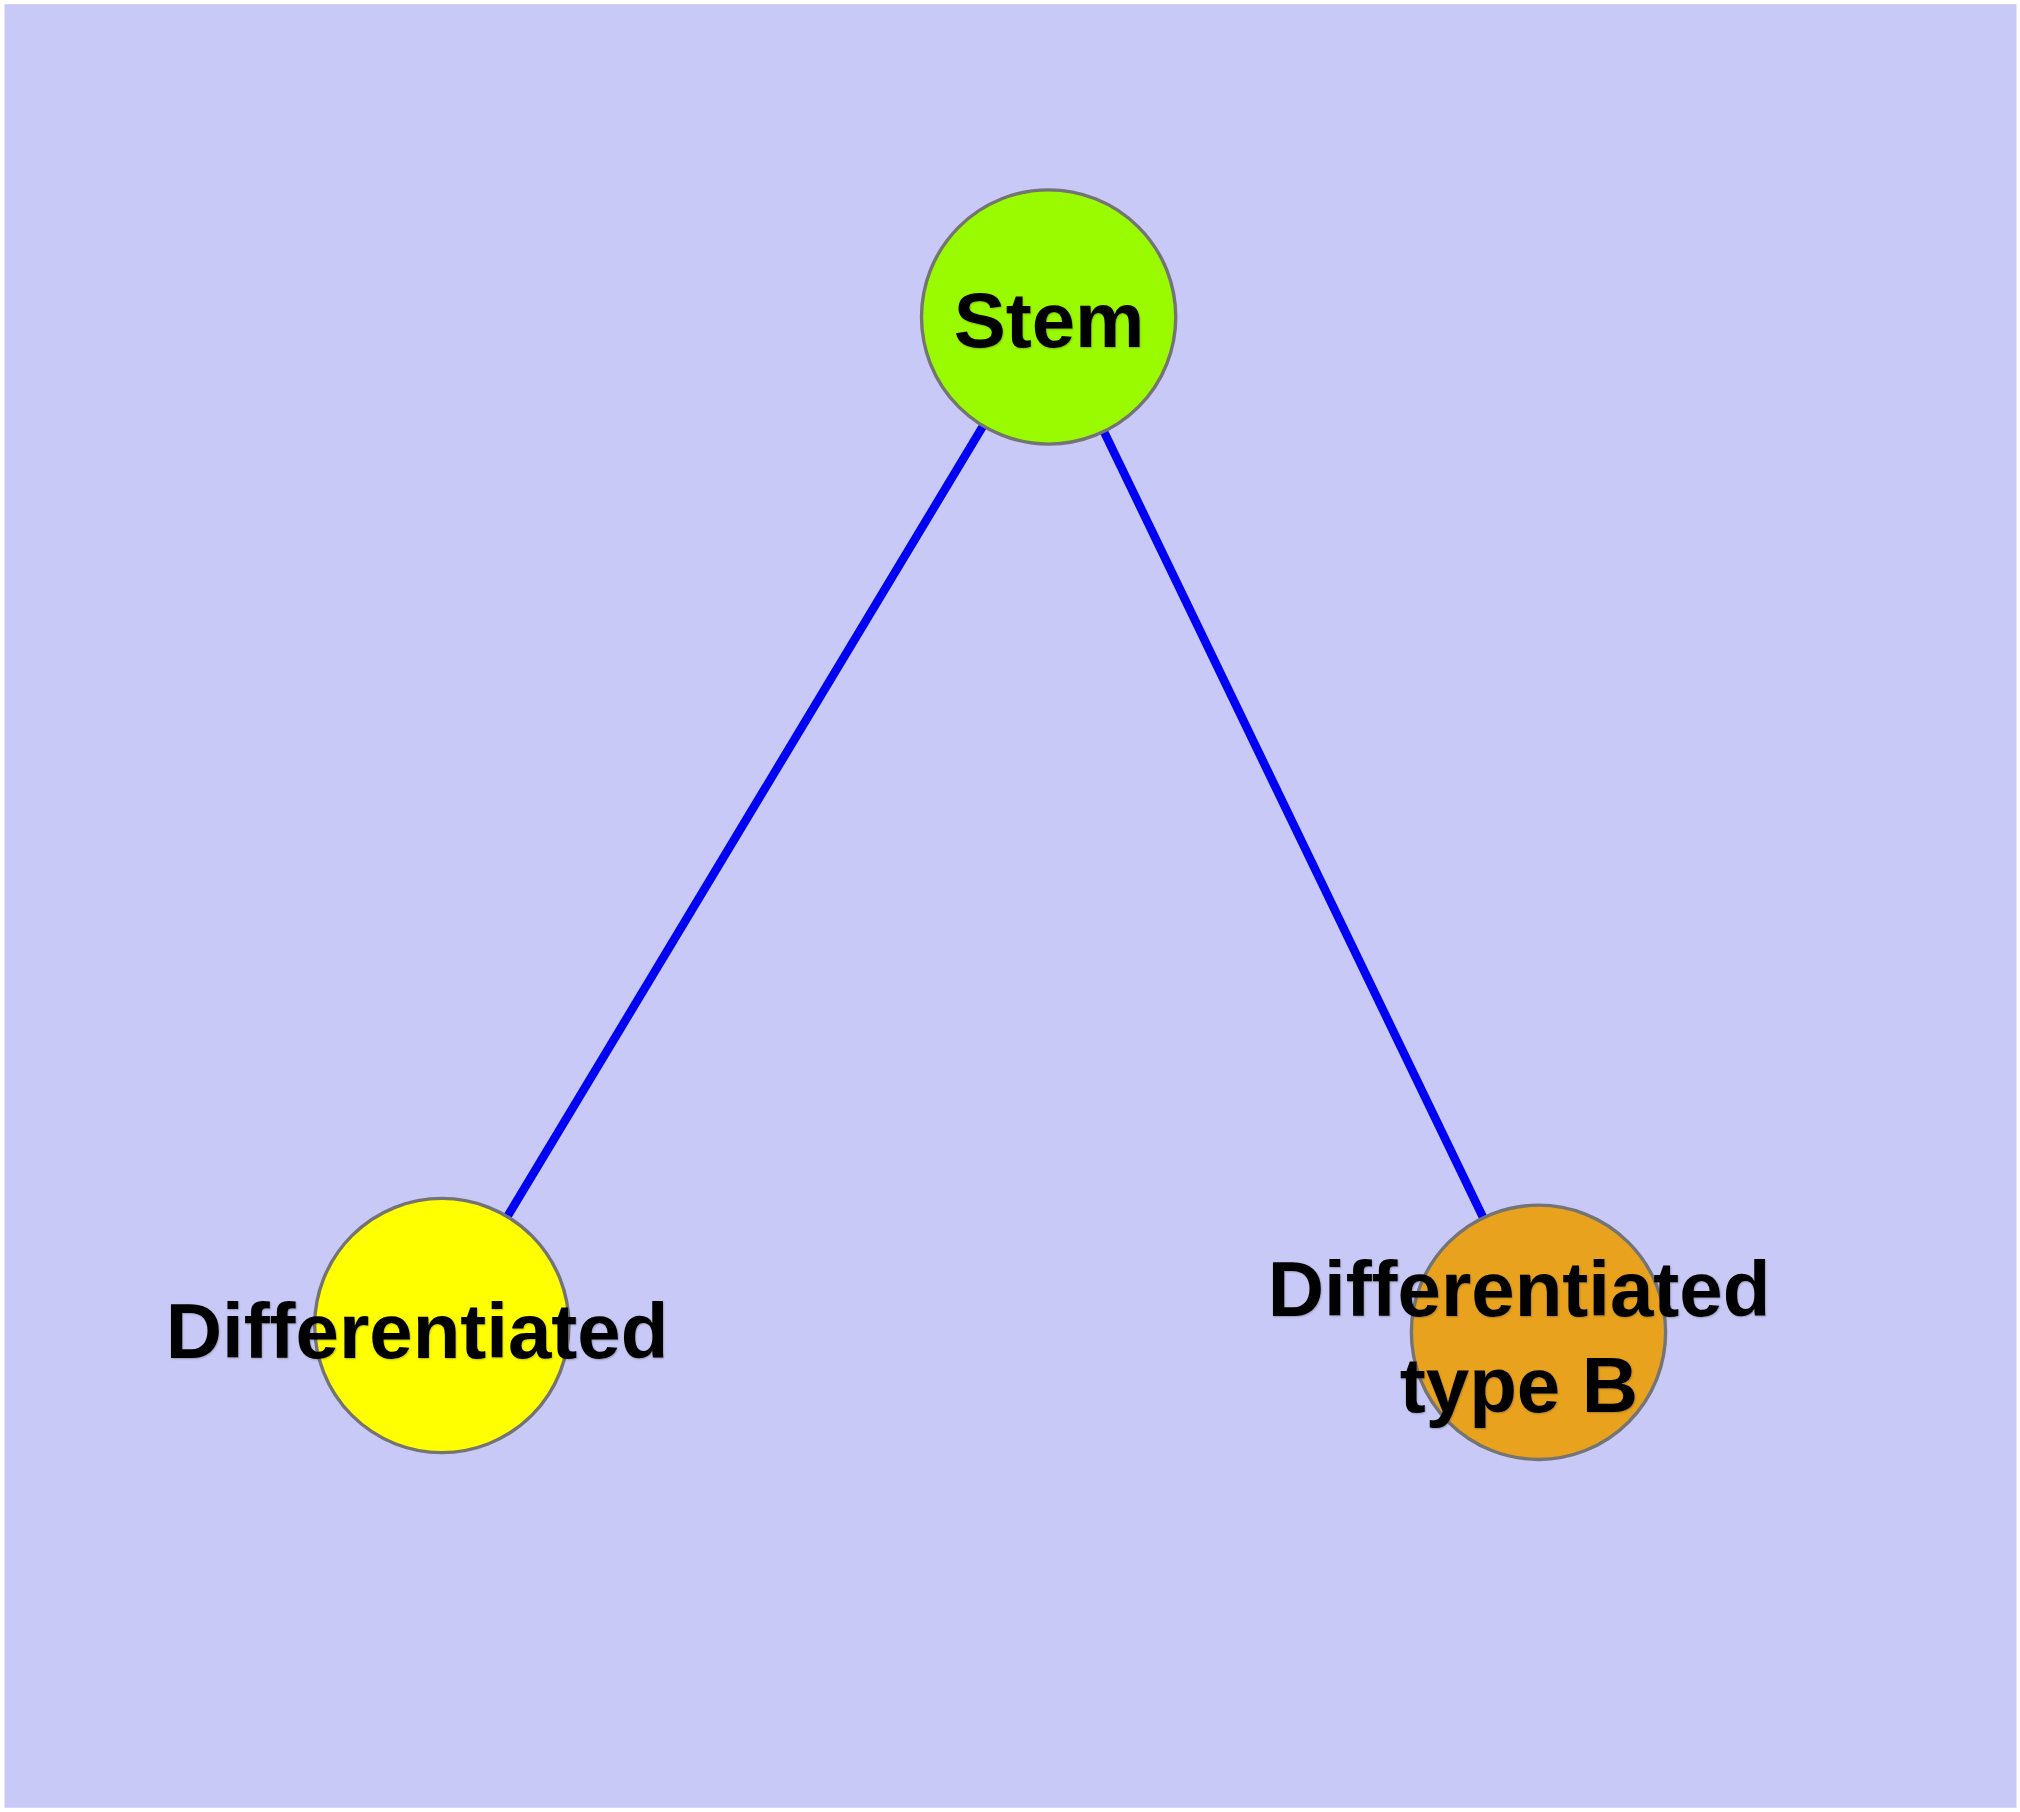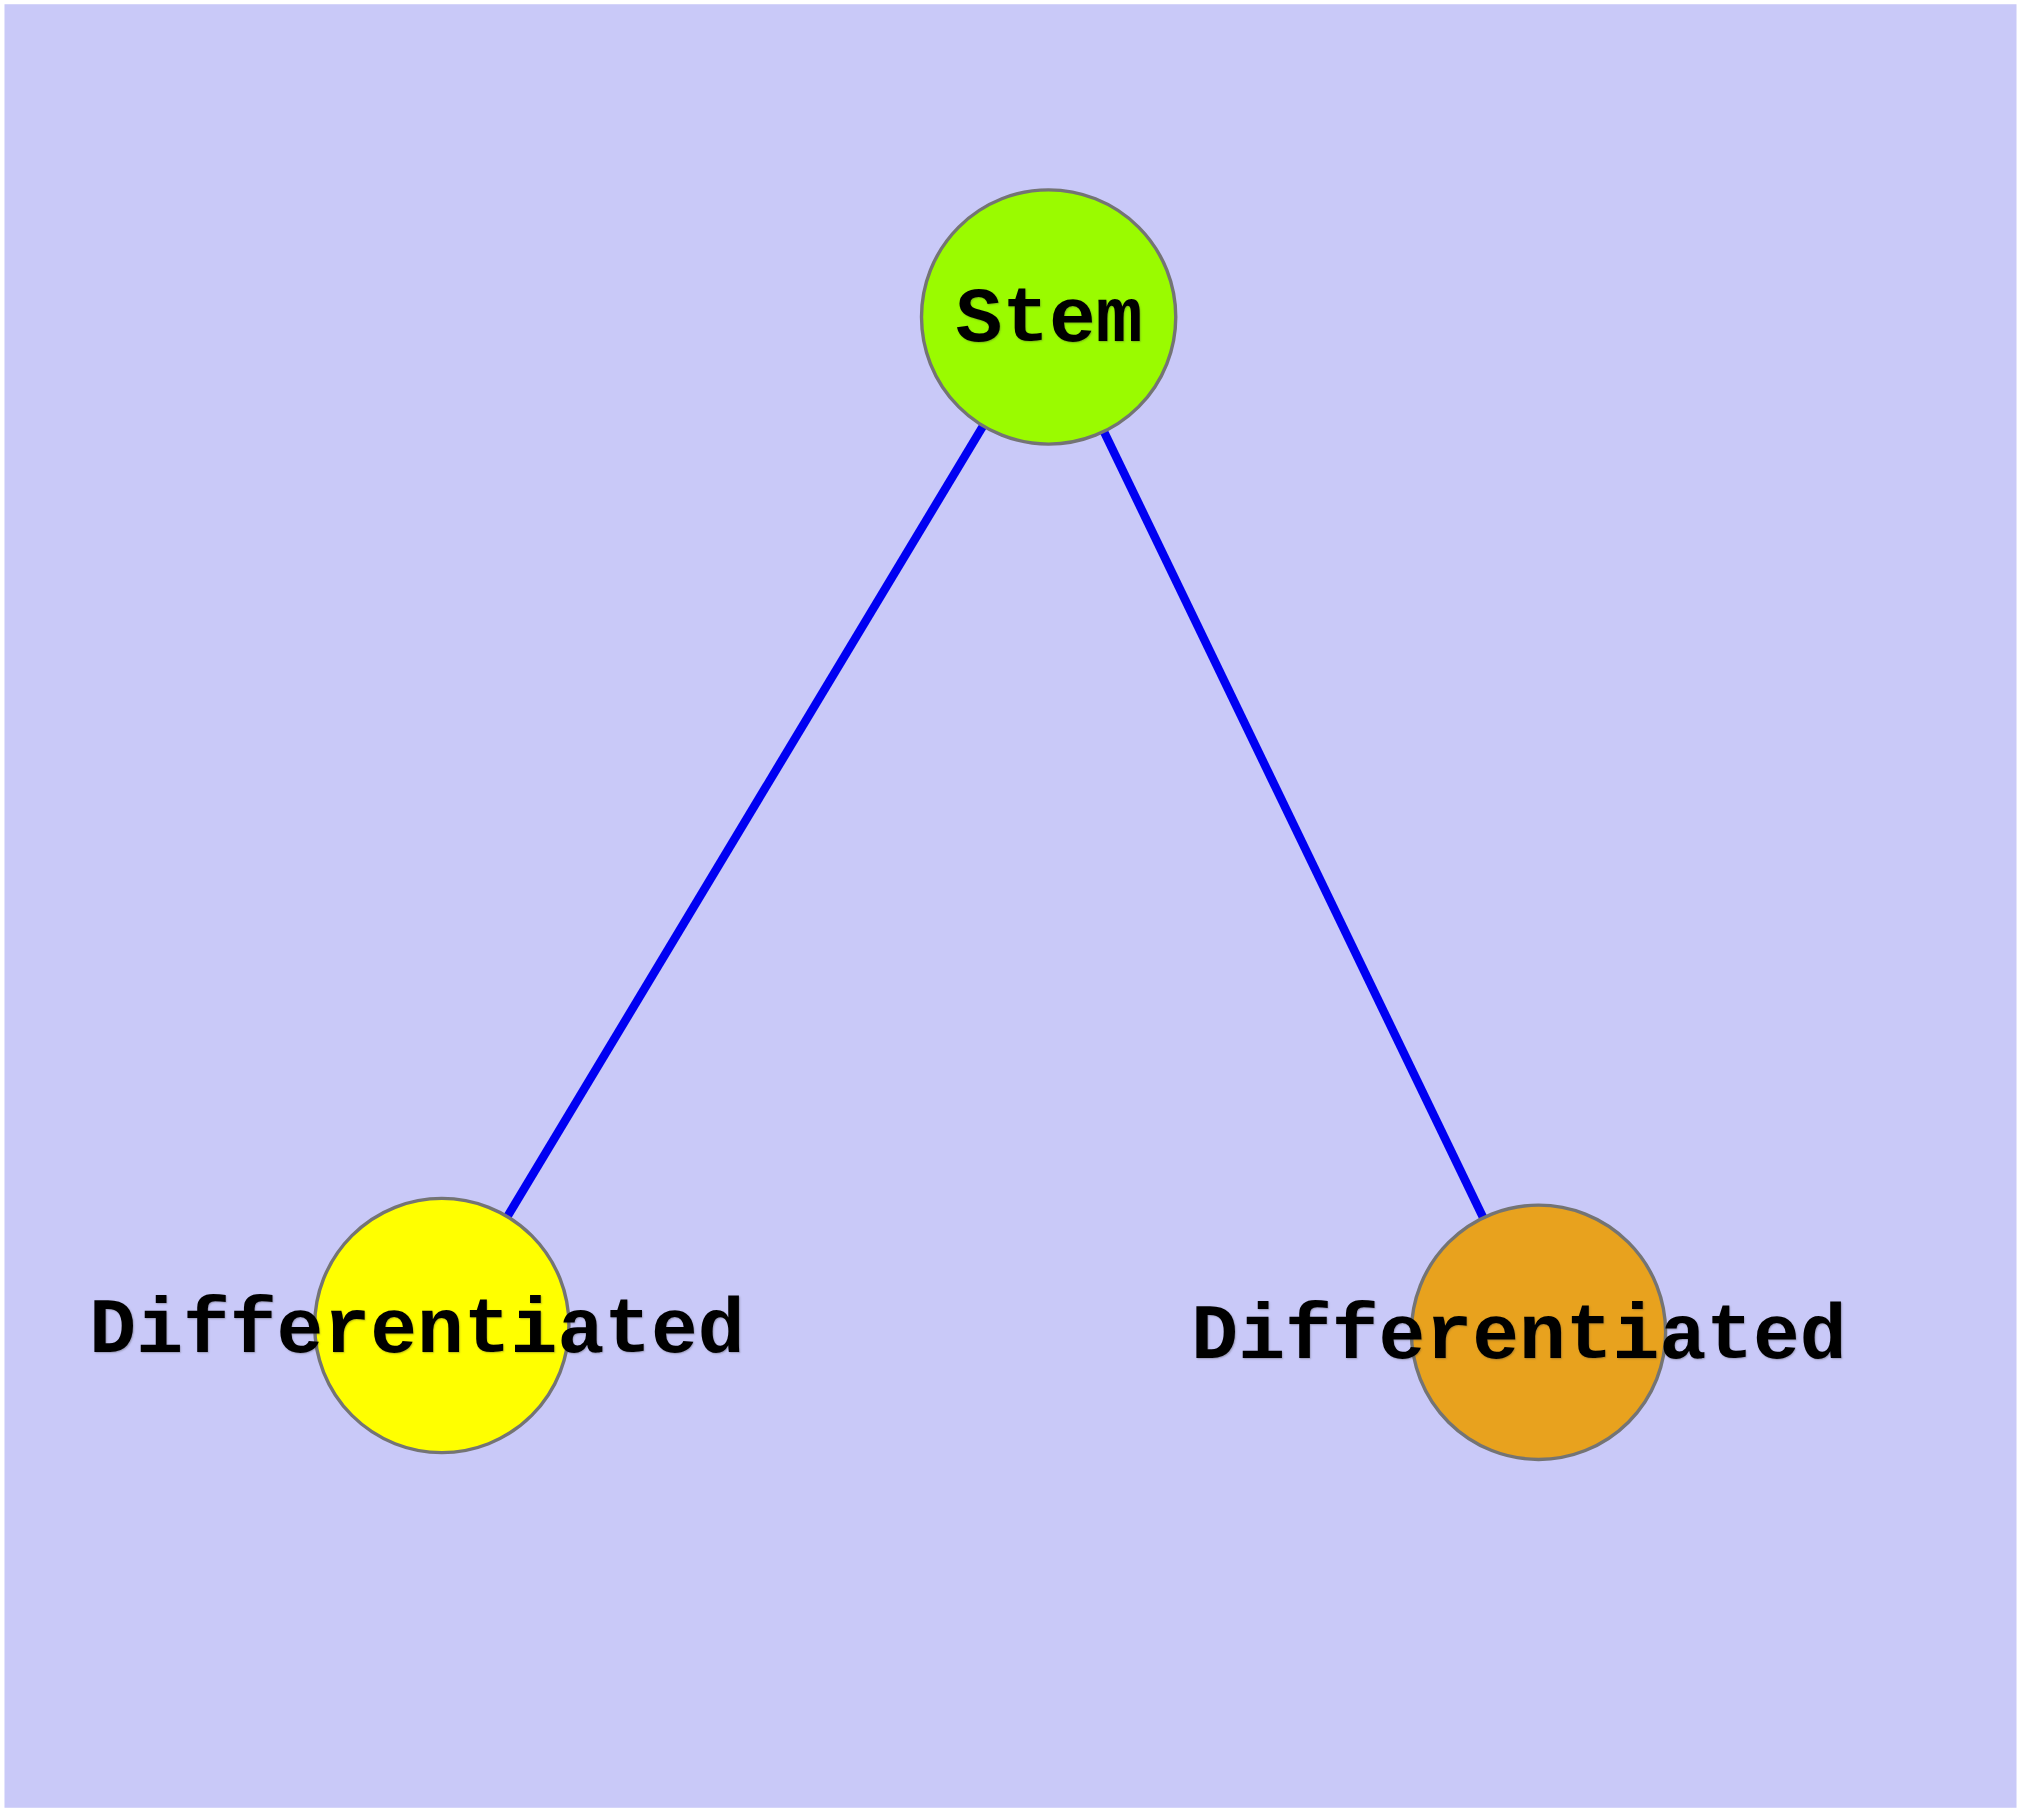--- a/index.html
+++ b/index.html
@@ -7,21 +7,21 @@
     padding: 0;
     background: #ffffff;
     width: 2021px;
     height: 1812px;
     overflow: hidden;
   }
   .stage {
     position: relative;
     width: 2021px;
     height: 1780px;
-    font-family: Liberation Mono, monospace;
+    font-family: Liberation Sans, sans-serif;
   }
   .graph-svg {
     position: absolute;
     left: 0;
     top: 0;
     width: 2021px;
     height: 1812px;
     display: block;
   }
   .node-label {
@@ -57,16 +57,17 @@
   </svg>
 
   <div class="node-label" style="left: 1049px; top: 320px; color: rgb(0, 0, 0);">Stem</div>
 
   <div class="node-label" style="left: 417px; top: 1331px; color: rgb(0, 0, 0);">
     <div>Differentiated</div>
   </div>
 
   <div class="node-label" style="left: 1519px; top: 1337px; color: rgb(0, 0, 0);">
     <div>Differentiated</div>
+    <div>type B</div>
   </div>
 
 </div>
 
 
 </body></html>

